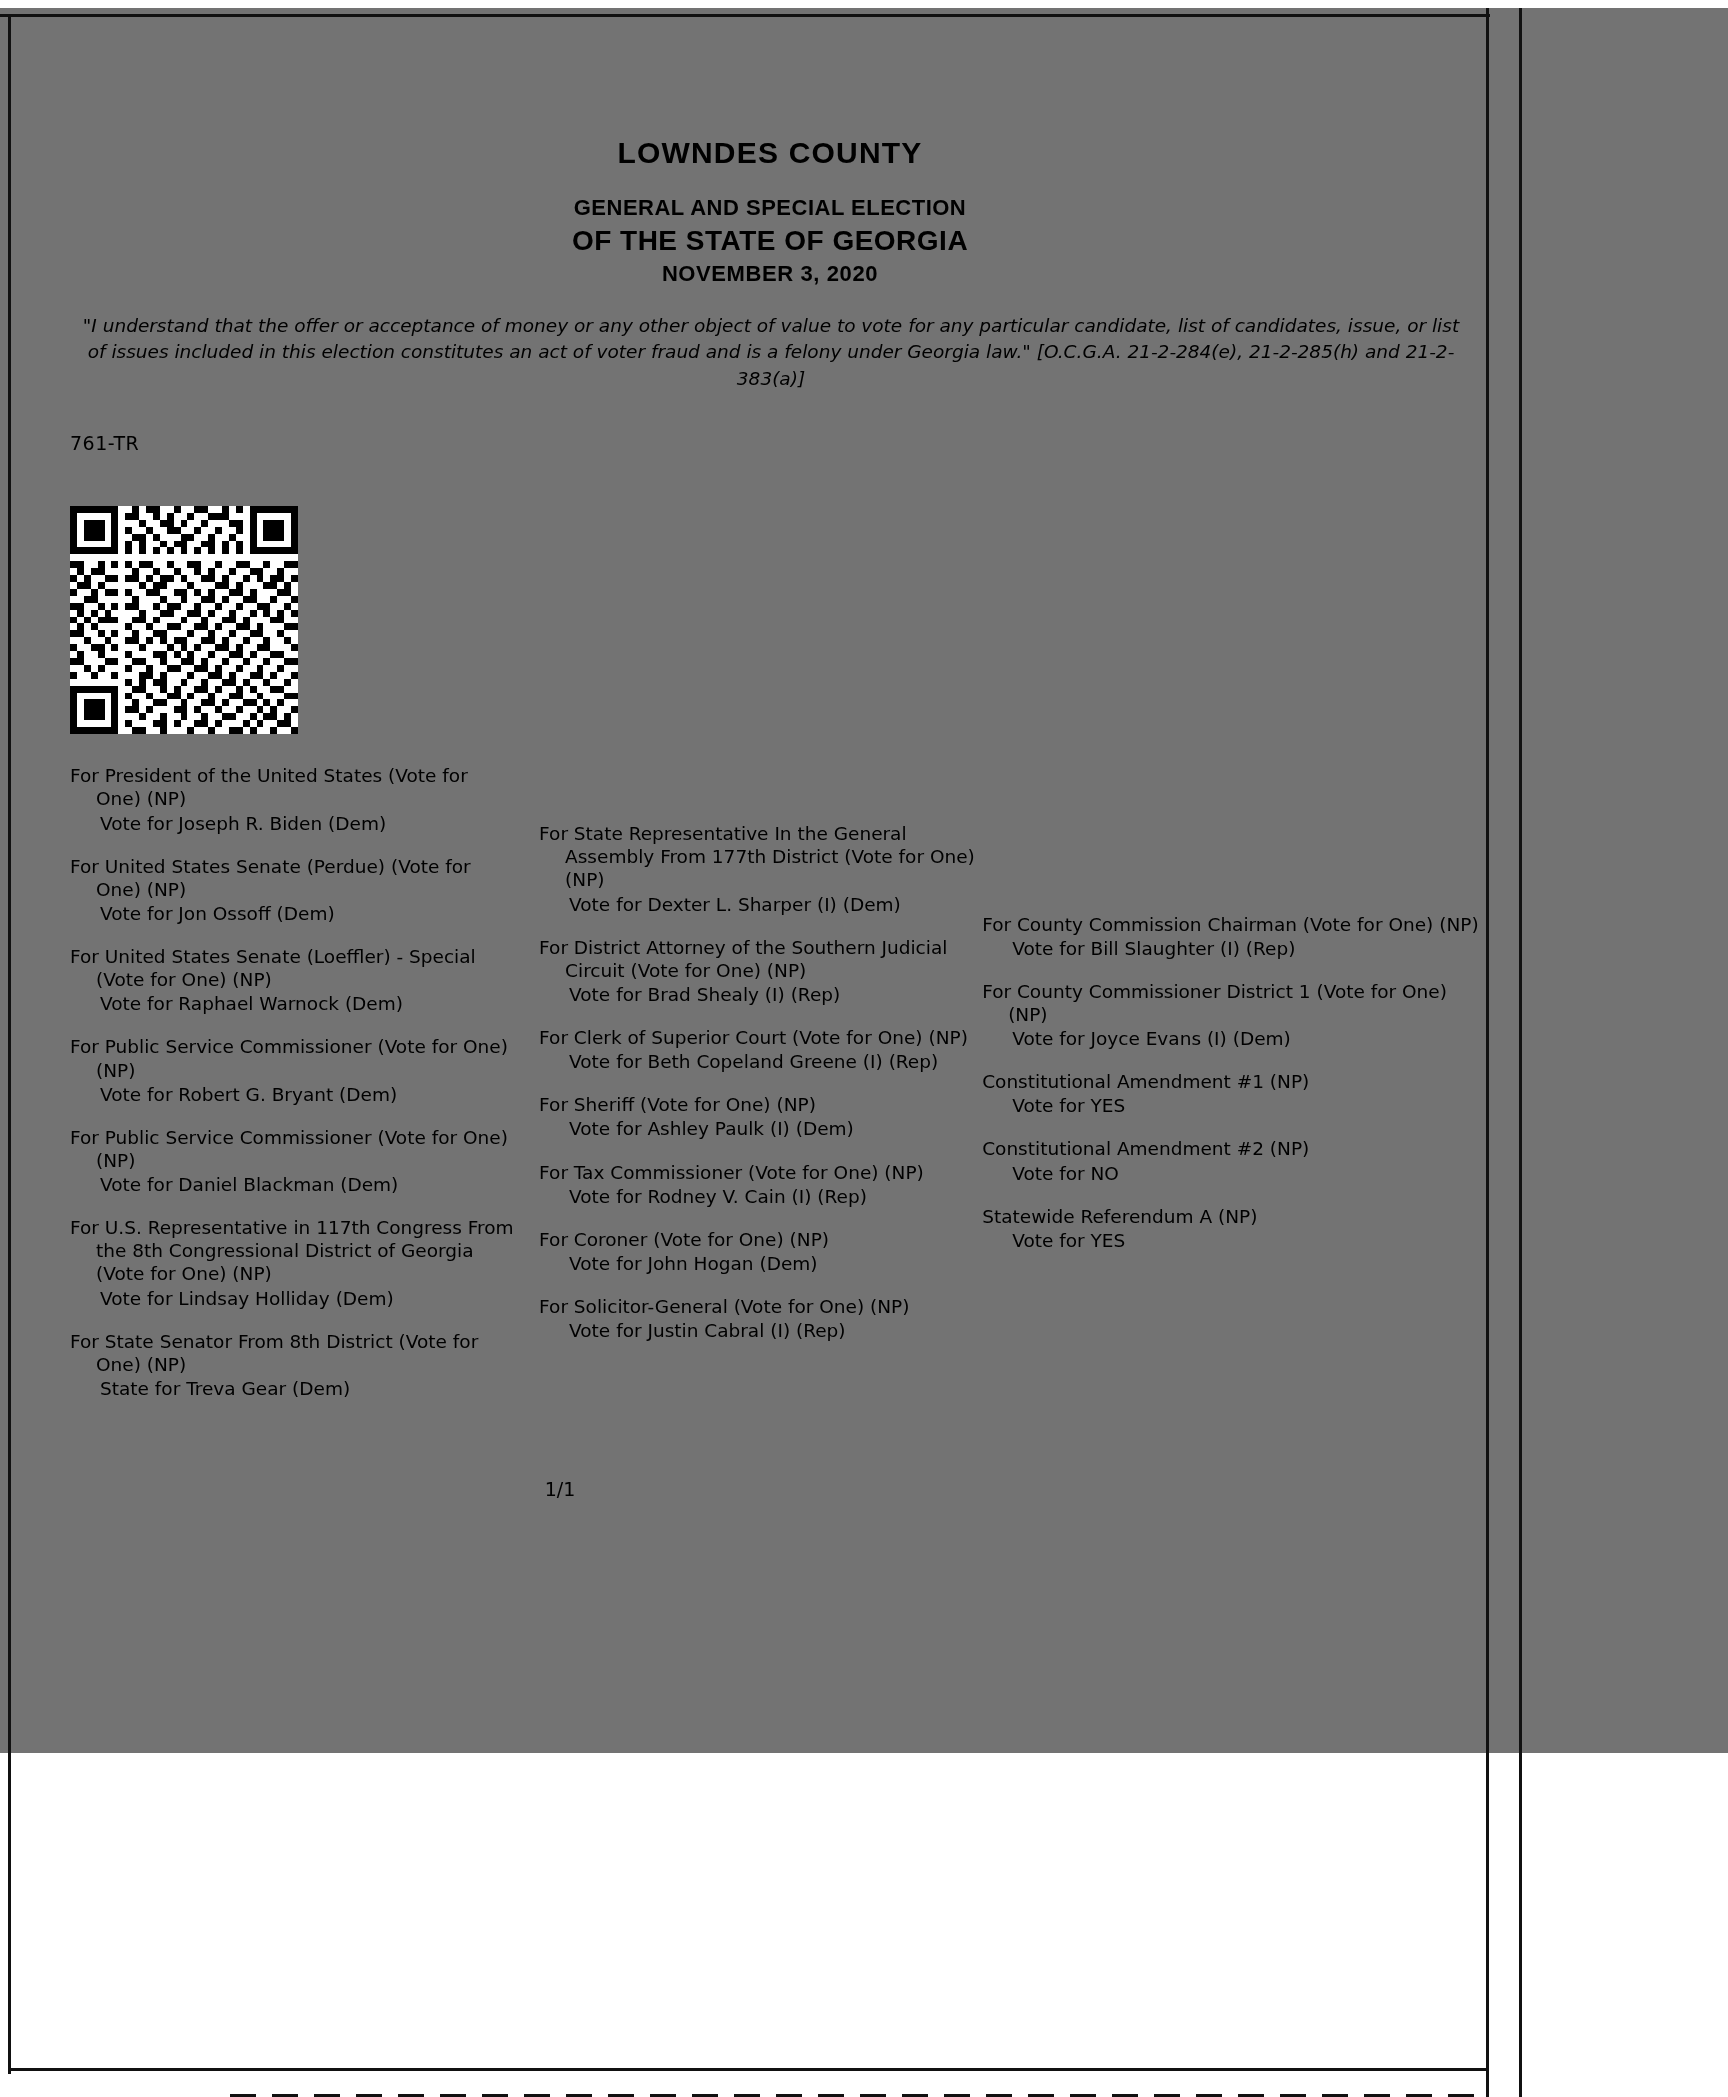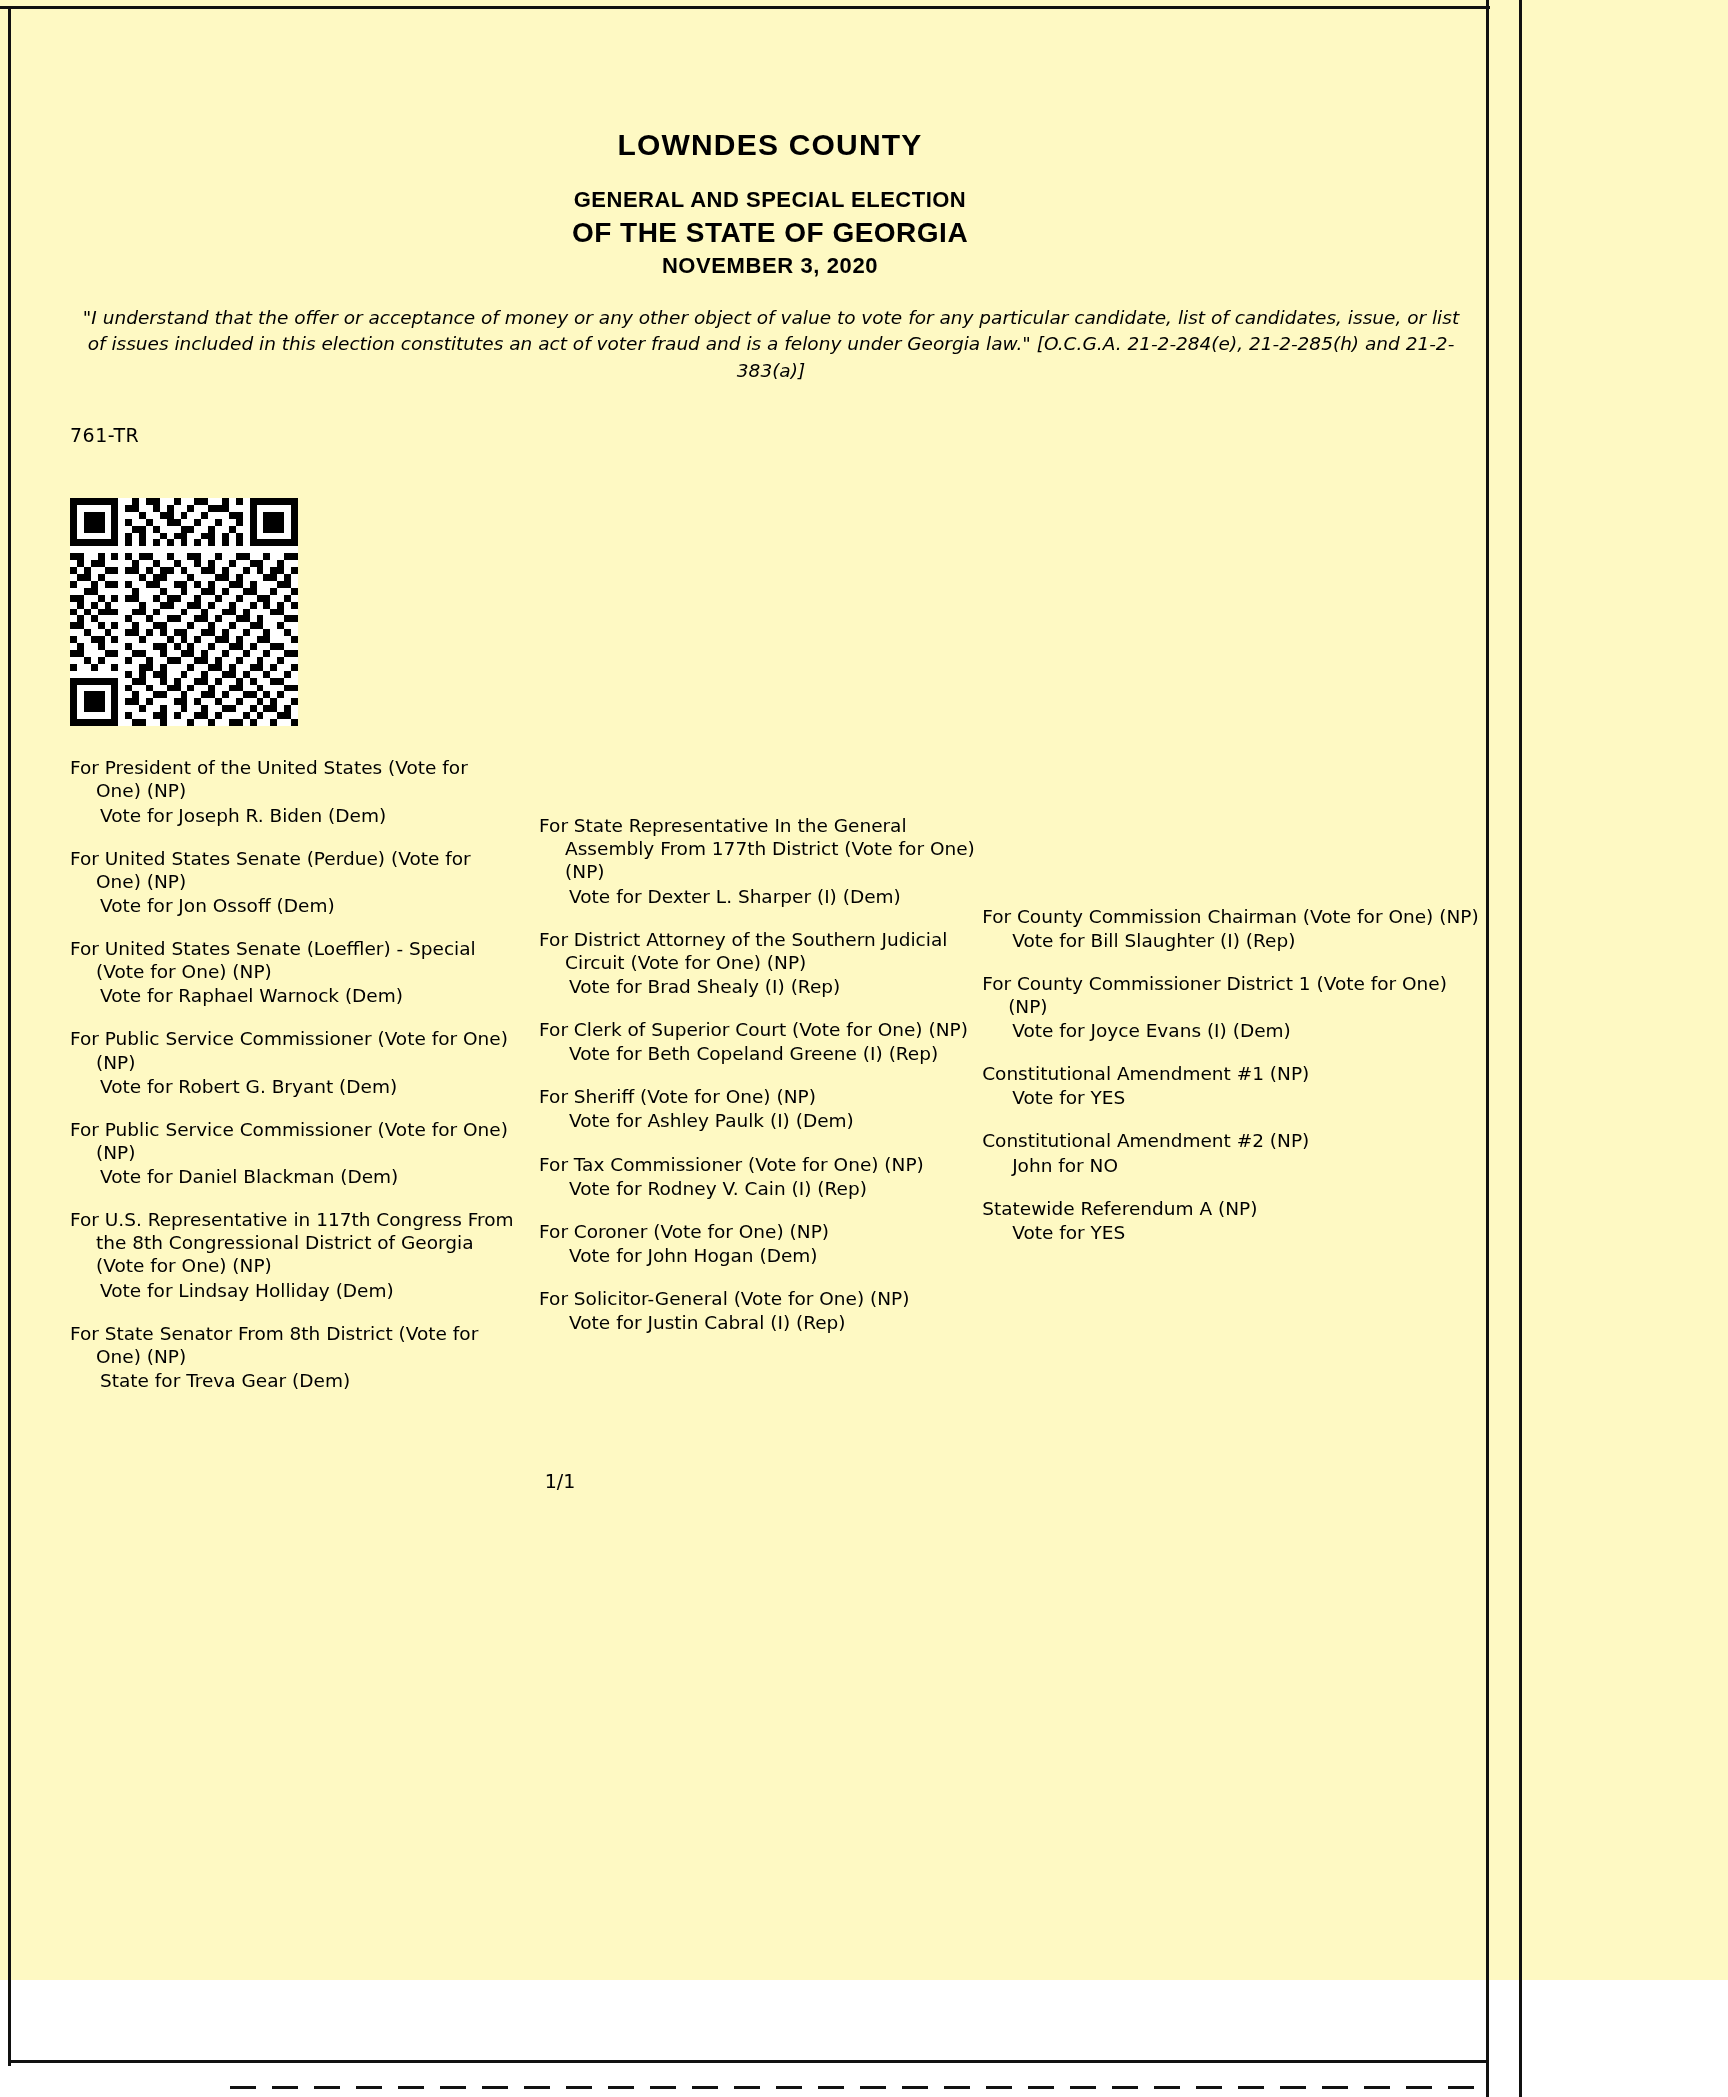--- a/index.html
+++ b/index.html
@@ -12,24 +12,24 @@
     height: 2097px;
     position: relative;
     font-family: "DejaVu Sans", sans-serif;
     color: #000000;
     overflow: hidden;
   }
 
   
   .page-sheet {
     position: absolute;
-    left: 0; top: 0;
+    left: 0; top: 8px;
     width: 1728px;
-    height: 1980px;
-    background: #fef9c3;
+    height: 1745px;
+    background: #737373;
   }
   .edge-top {
     position: absolute;
     left: 0; top: 6px;
     width: 1490px; height: 3px;
     background: #111;
   }
   .edge-left {
     position: absolute;
     left: 8px; top: 6px;
@@ -584,21 +584,21 @@
         <div class="race">
           <div class="race-title">For County Commissioner District 1  (Vote for One) (NP)</div>
           <div class="race-choice">Vote for Joyce Evans (I) (Dem)</div>
         </div>
         <div class="race">
           <div class="race-title">Constitutional Amendment #1 (NP)</div>
           <div class="race-choice">Vote for YES</div>
         </div>
         <div class="race">
           <div class="race-title">Constitutional Amendment #2 (NP)</div>
-          <div class="race-choice">John for NO</div>
+          <div class="race-choice">Vote for NO</div>
         </div>
         <div class="race">
           <div class="race-title">Statewide Referendum A (NP)</div>
           <div class="race-choice">Vote for YES</div>
         </div>
       </div>
 
     </div>
 
     <div class="page-num">1/1</div>

